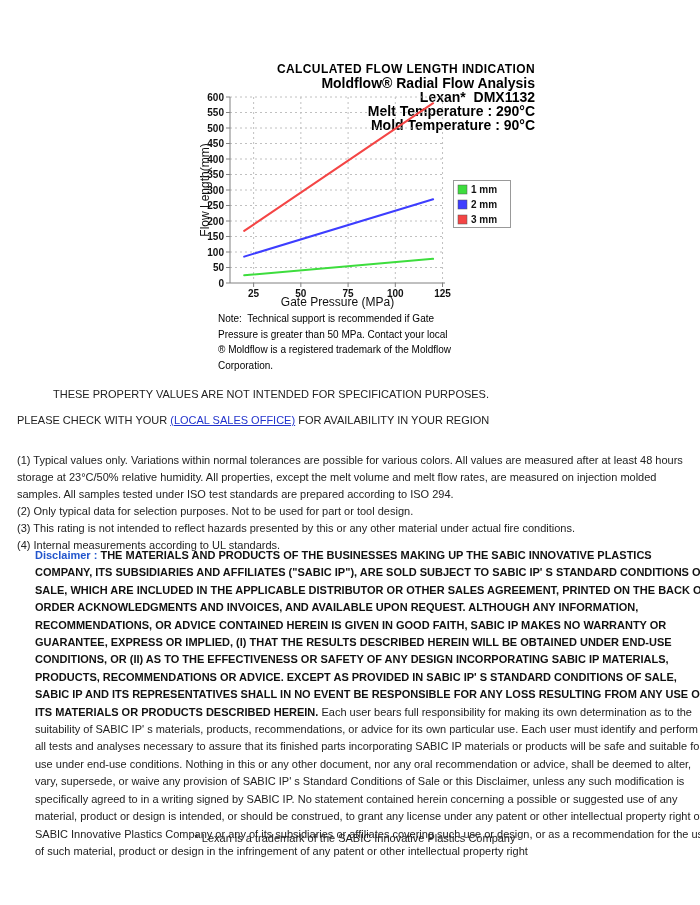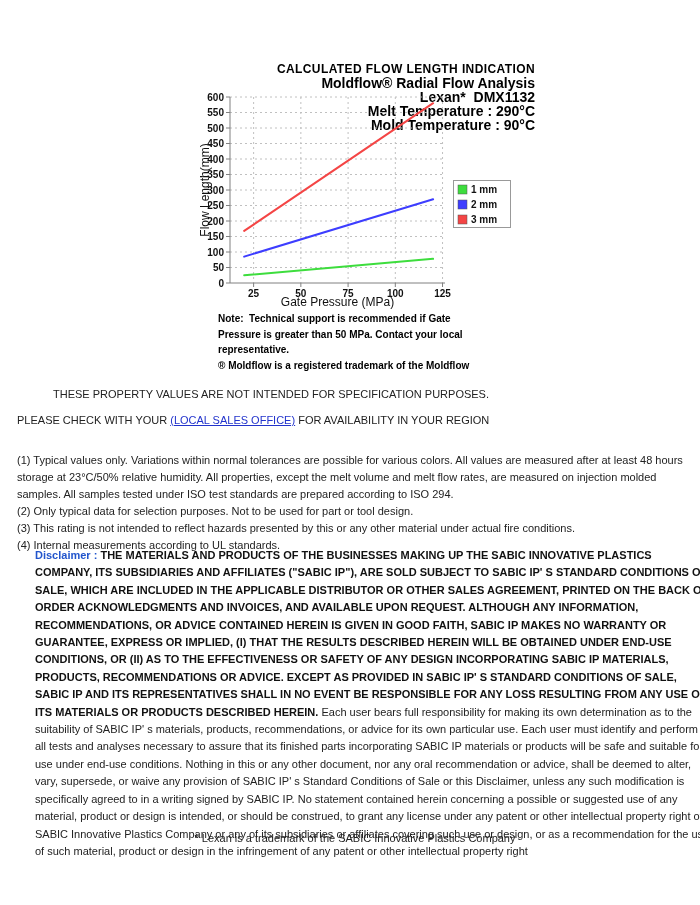--- a/index.html
+++ b/index.html
@@ -9,21 +9,21 @@
   .chart-titles{position:absolute;left:175px;top:27px;width:360px;text-align:right;
                 color:#000;font-weight:bold;margin-top:35px;}
   .chart-title-line{font-size:14px;line-height:14px;white-space:pre-wrap;}
   .chart-title-line.first{font-size:12px;letter-spacing:.4px;}
   #chart-svg{position:absolute;left:195px;top:90px;}
   #chart-svg text{font-family:"Liberation Sans",sans-serif;fill:#111;}
   .tick-label{font-size:10px;font-weight:bold;}
   .axis-label{font-size:12px;font-weight:normal;fill:#222;}
   .legend-label{font-size:10px;font-weight:bold;}
   .chart-note{position:absolute;left:218px;top:311px;width:260px;color:#000;
-              font-size:10px;font-weight:bold;}
+              font-size:10px;font-weight:normal;}
   .chart-note-line{line-height:15.5px;white-space:pre-wrap;}
   
   .bodyline{position:absolute;left:17px;width:676px;font-size:11px;line-height:17px;color:#222;}
   .spec-line{top:386px;margin-left:36px;}
   .availability-line{top:412px;}
   .numbered-notes{top:452px;}
   .numbered-note{white-space:pre-wrap;}
   .disclaimer{top:547px;line-height:17.4px;margin-left:18px;}
   .disclaimer-label{color:#2255cc;font-weight:bold;}
   .disclaimer-bold{color:#111;font-weight:bold;}
@@ -116,22 +116,22 @@
         <rect x="263" y="110" width="9" height="9" fill="#3d3dff" stroke="#555" stroke-width="0.5"></rect>
         <text x="276" y="118" class="legend-label">2 mm</text>
         <rect x="263" y="125" width="9" height="9" fill="#f44545" stroke="#555" stroke-width="0.5"></rect>
         <text x="276" y="133" class="legend-label">3 mm</text>
       </g>
     </svg>
 
   <div class="chart-note">
       <div class="chart-note-line">Note:  Technical support is recommended if Gate</div>
       <div class="chart-note-line">Pressure is greater than 50 MPa. Contact your local</div>
-      <div class="chart-note-line">representative.</div>
       <div class="chart-note-line">® Moldflow is a registered trademark of the Moldflow</div>
+      <div class="chart-note-line">Corporation.</div>
     </div>
 
   <div class="bodyline spec-line">THESE PROPERTY VALUES ARE NOT INTENDED FOR SPECIFICATION PURPOSES.</div>
 
   <div class="bodyline availability-line"><span>PLEASE CHECK WITH YOUR </span><a class="sales-link">(LOCAL SALES OFFICE)</a><span> FOR AVAILABILITY IN YOUR REGION</span></div>
 
   <div class="bodyline numbered-notes">
       <div class="numbered-note">(1) Typical values only. Variations within normal tolerances are possible for various colors. All values are measured after at least 48 hours storage at 23°C/50% relative humidity. All properties, except the melt volume and melt flow rates, are measured on injection molded samples. All samples tested under ISO test standards are prepared according to ISO 294.</div>
       <div class="numbered-note">(2) Only typical data for selection purposes. Not to be used for part or tool design.</div>
       <div class="numbered-note">(3) This rating is not intended to reflect hazards presented by this or any other material under actual fire conditions.</div>

